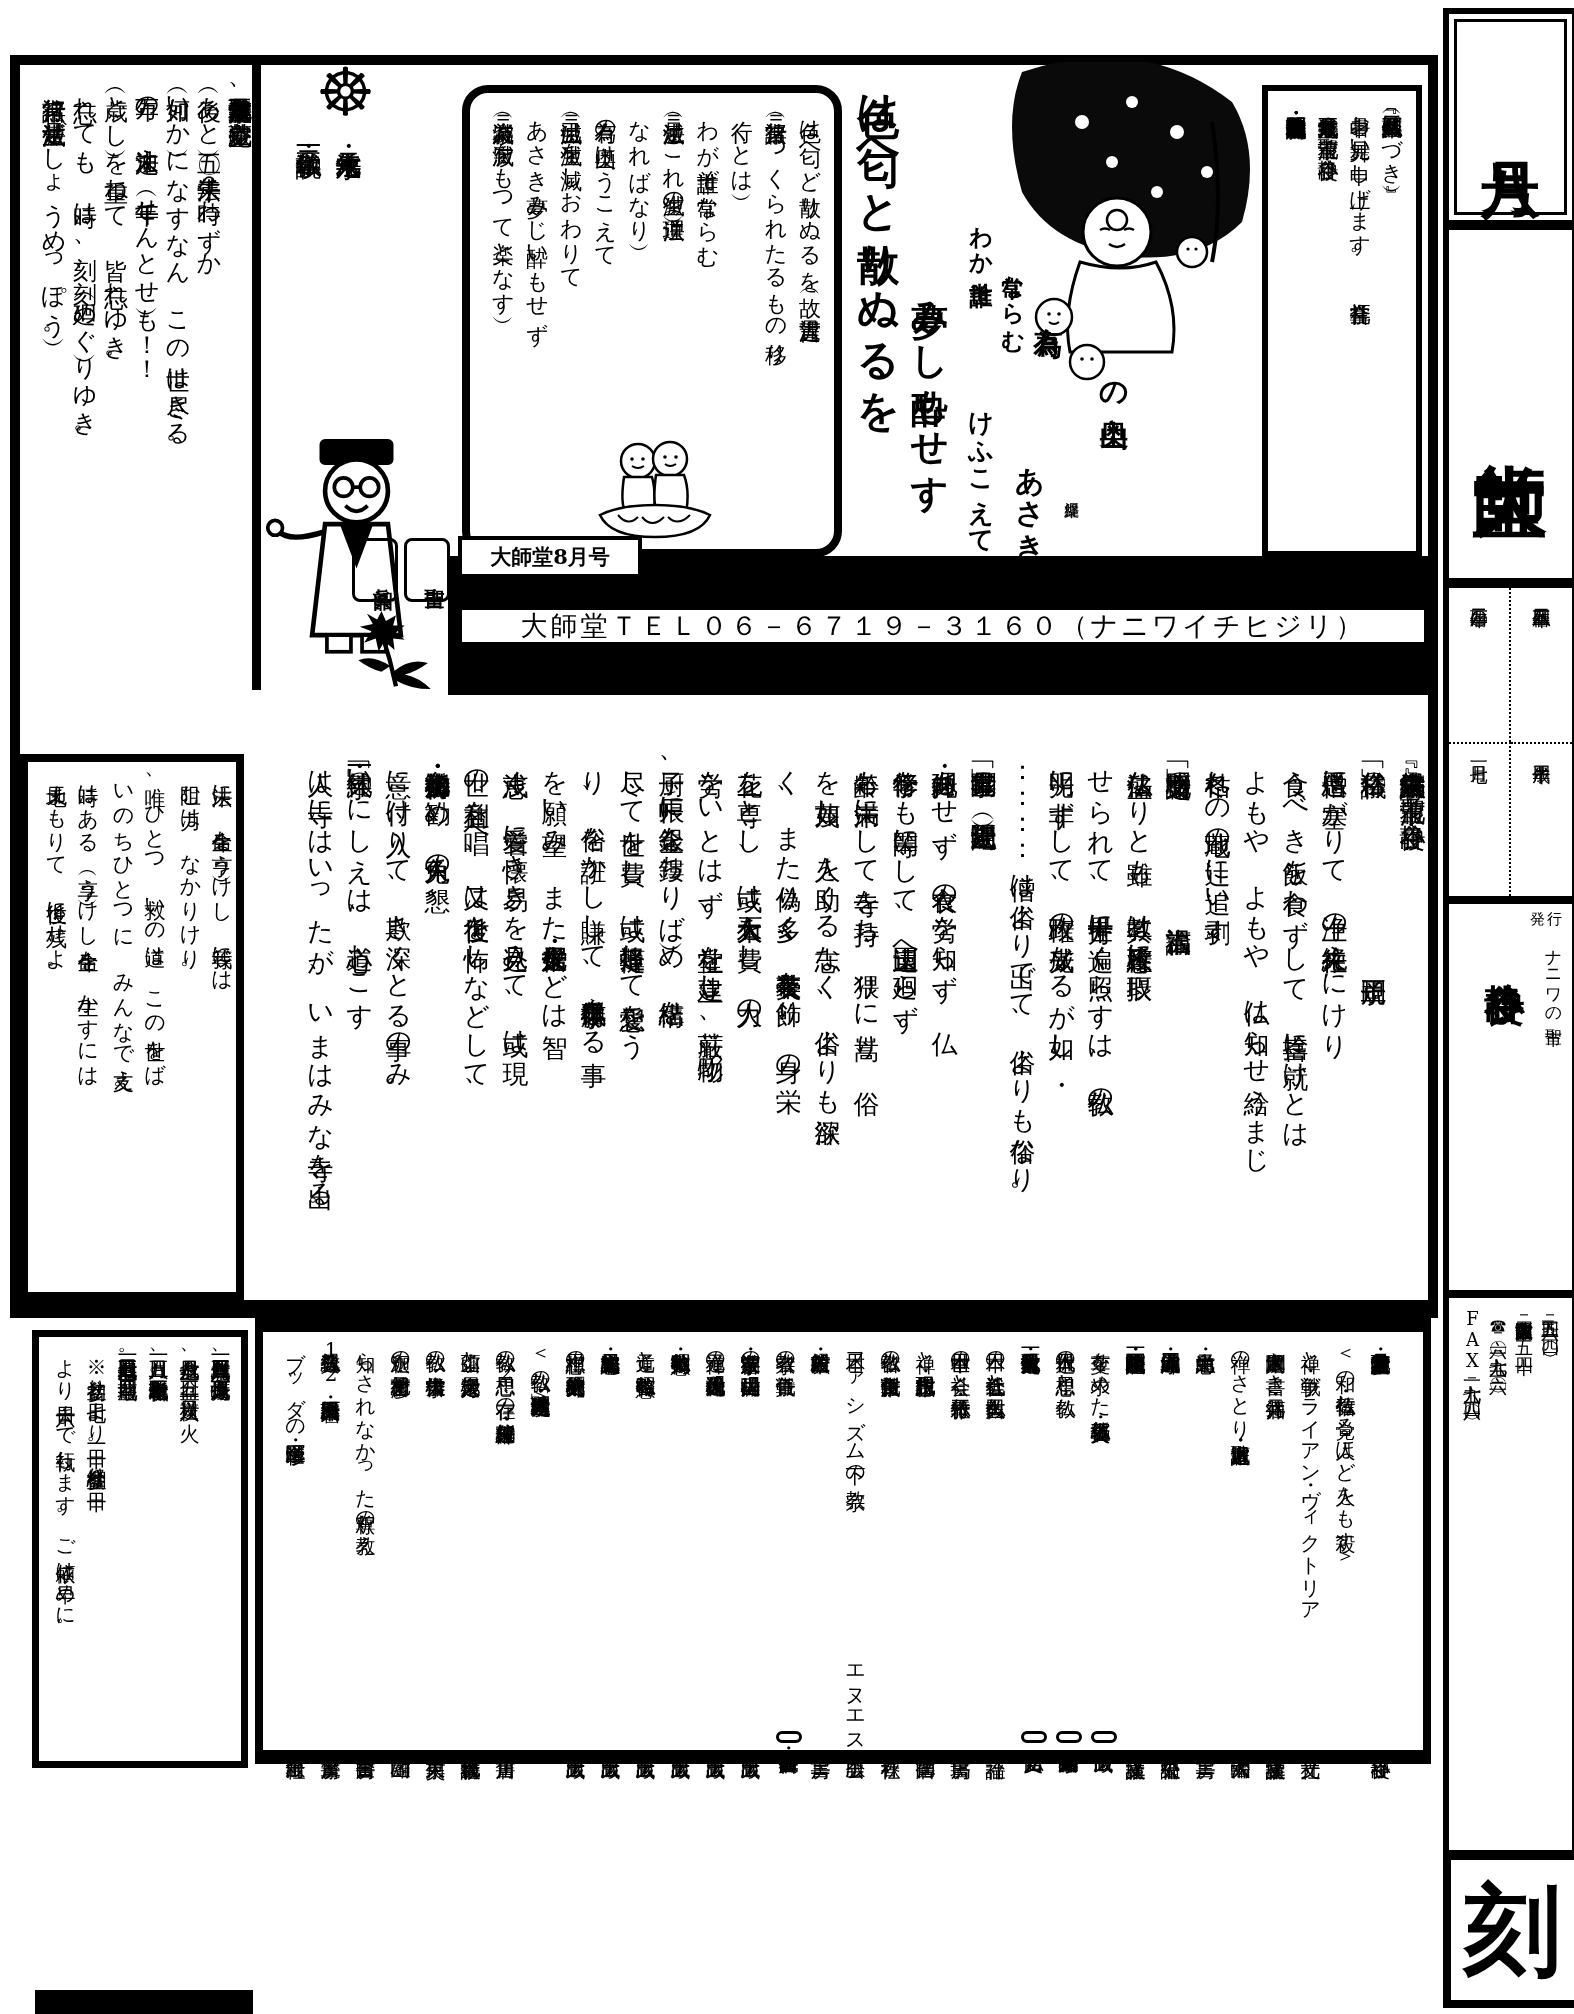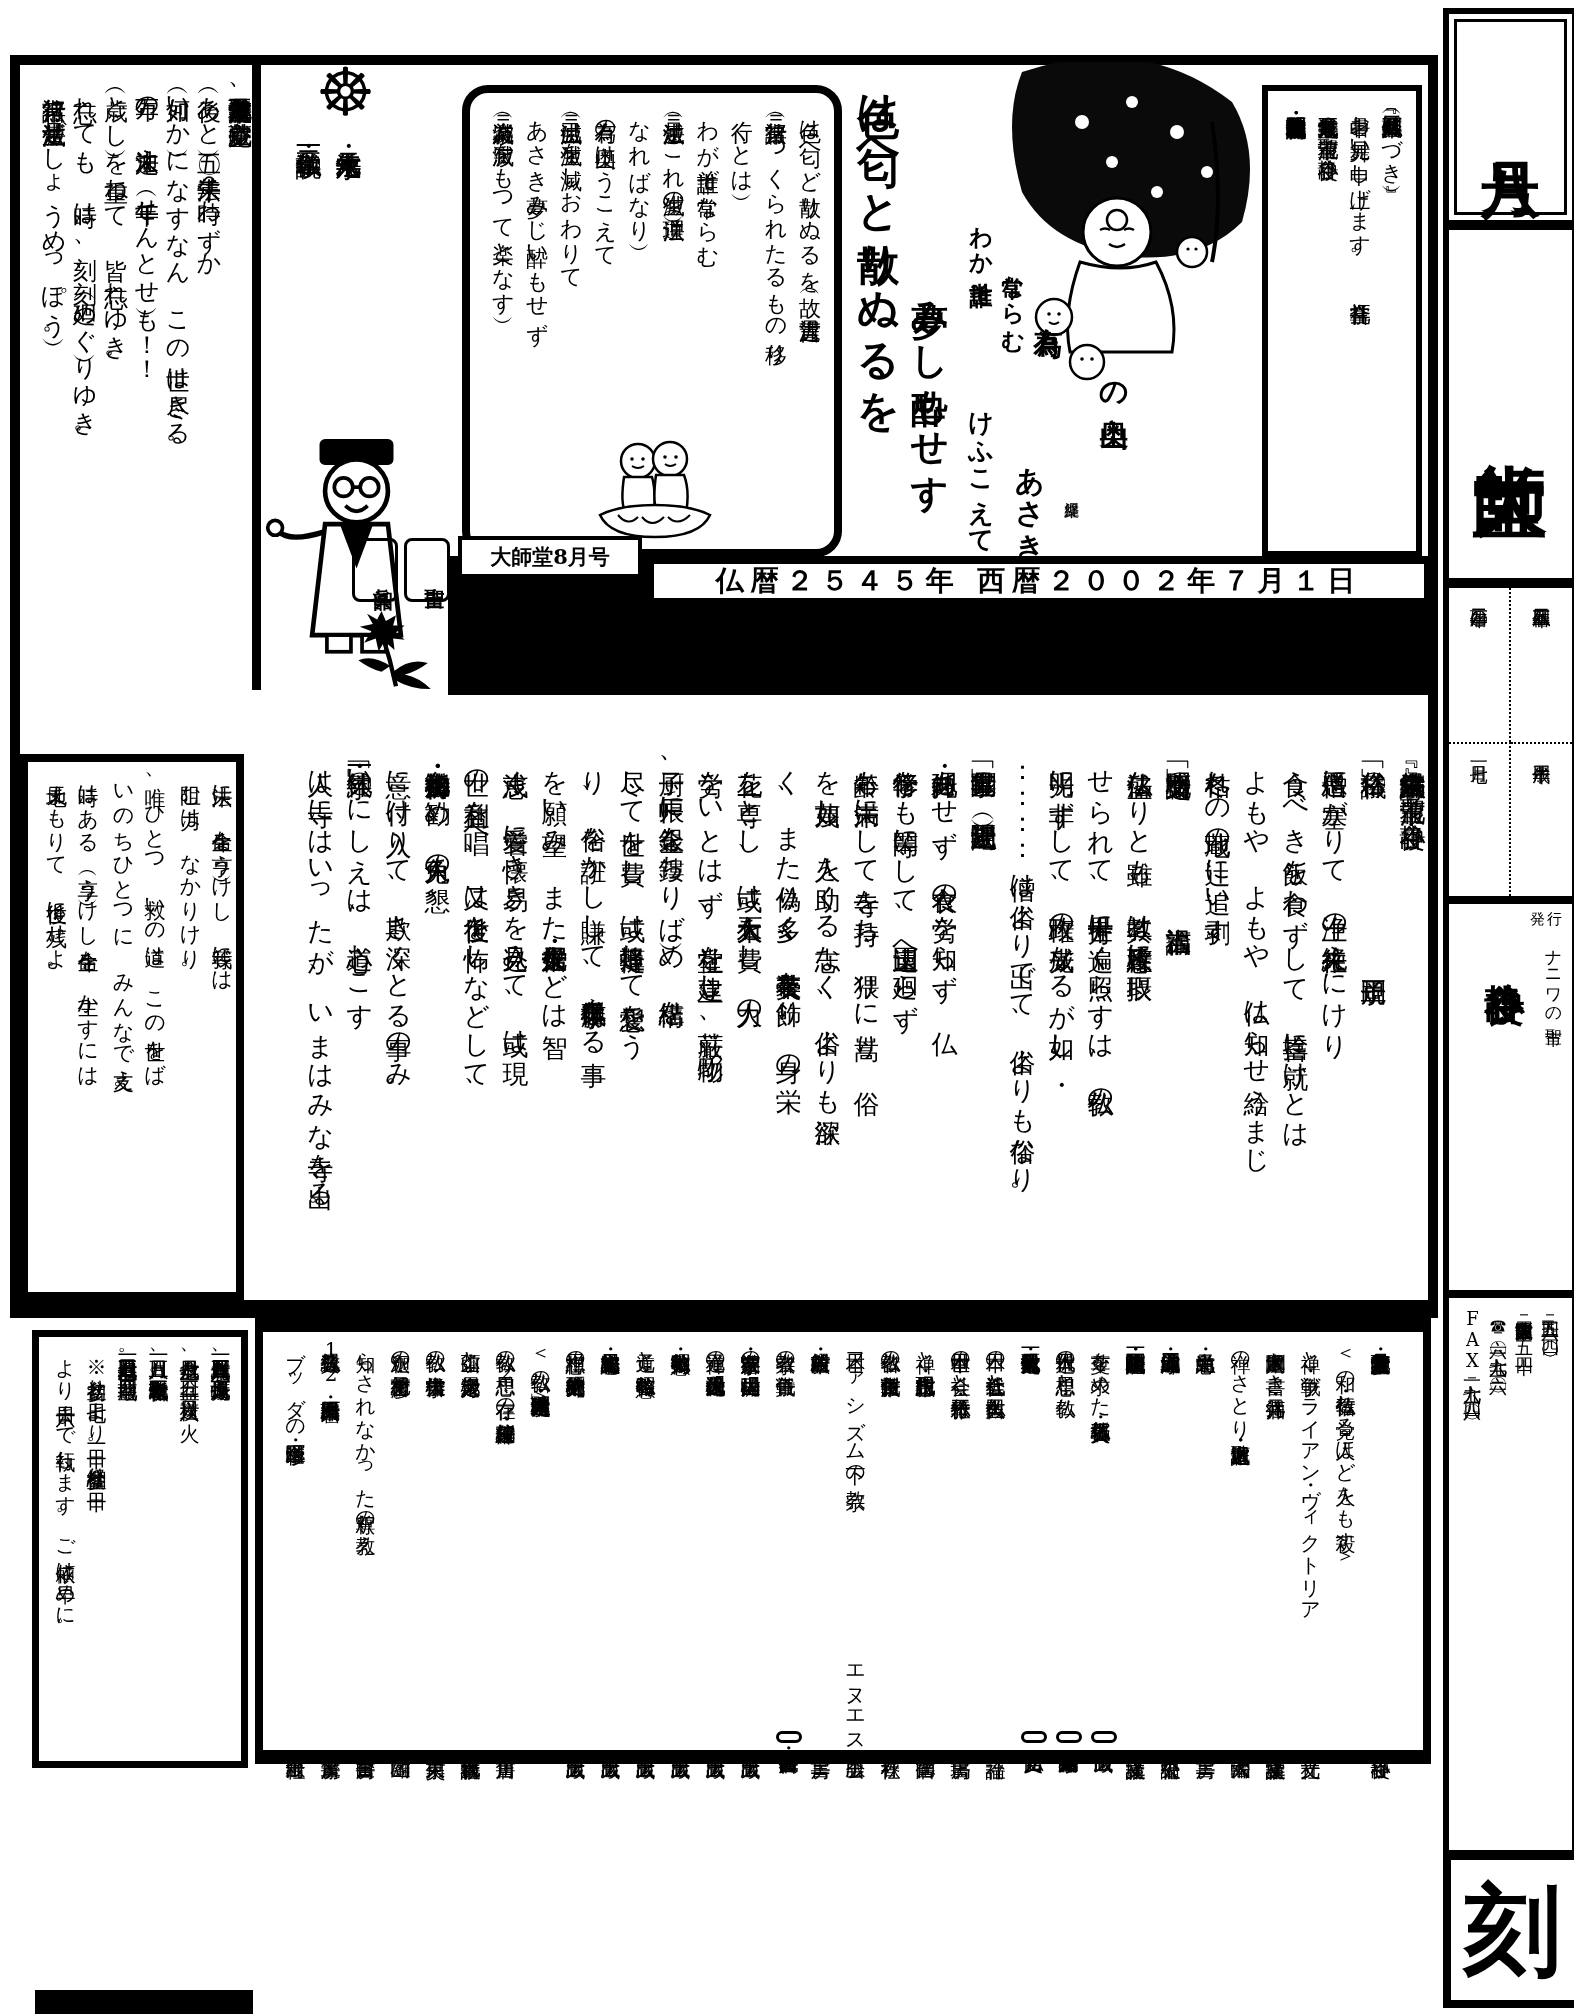--- a/index.html
+++ b/index.html
@@ -220,21 +220,21 @@
     <svg width="88" height="84" viewBox="0 0 60 58">
       <path d="M20 2 L23 9 L30 5 L28 12 L36 12 L30 17 L36 22 L28 21 L29 29 L22 23 L18 30 L16 21 L8 24 L13 16 L5 13 L14 11 L10 4 L17 8 Z" fill="#000"></path>
       <path d="M20 17 Q26 35 30 54" fill="none" stroke="#000" stroke-width="3"></path>
       <path d="M28 44 Q40 34 52 38 Q44 44 36 46 Q46 48 54 56 Q40 56 30 50" fill="#000"></path>
       <path d="M26 40 Q14 32 4 36 Q12 42 20 44" fill="#000"></path>
     </svg>
   </div>
 
   <div class="abs band-bg"></div>
   <div class="band-box" style="left:458px;top:536px;width:184px;height:42px;font-size:21px;">大師堂8月号</div>
-  <div class="band-box" style="left:650px;top:560px;width:778px;height:42px;font-size:28px;letter-spacing:7px;">仏暦２５４５年 西暦２００２年７月１日</div>
+  <div class="band-box" style="left:458px;top:606px;width:970px;height:40px;font-size:27px;letter-spacing:3px;font-weight:normal;">大師堂ＴＥＬ０６－６７１９－３１６０（ナニワイチヒジリ）</div>
 
 
   <div class="abs waka-box">
     <div class="v waka-cols">
       
     <div class="col">末法に　生命を亨（う）けし　我等には
 阻む力は　なかりけり。</div><div class="col">唯、ひとつ　救いの道は　この世をば
 いのちひとつに　みんなで支え。</div><div class="col">時はある　享（う）けし生命を　生かすには
 天地まもりて　後世に残せよ。</div></div>
   </div>

